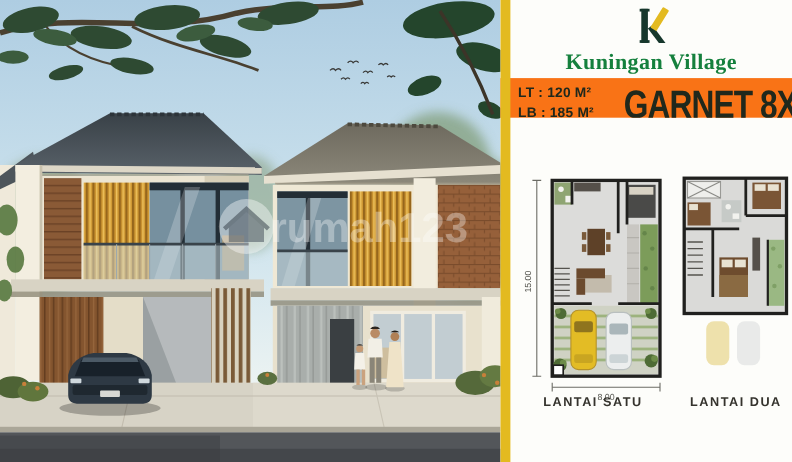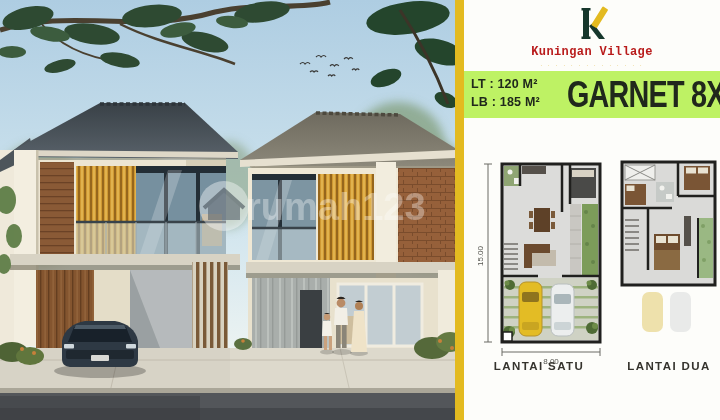--- a/index.html
+++ b/index.html
@@ -5,25 +5,25 @@
   html,body{margin:0;padding:0;background:#777;}
   *{box-sizing:border-box;}
   .page{position:relative;width:720px;height:420px;overflow:hidden;background:#fff;
         font-family:"Liberation Sans",sans-serif;}
   .photo{position:absolute;left:0;top:0;width:513px;height:420px;overflow:hidden;}
   .divider{position:absolute;left:455px;top:0;width:9px;height:420px;background:#e3ba20;z-index:5;}
   .panel{position:absolute;left:464px;top:0;width:256px;height:420px;background:#fdfdfa;}
 
   .logo-block{position:absolute;left:0;right:0;top:5px;text-align:center;}
   .k-mark{display:inline-block;height:38px;}
-  .brand-name{font-family:Liberation Mono, monospace;font-weight:700;
-              font-size:12px;color:#b91c1c;letter-spacing:.4px;margin-top:-2px;}
+  .brand-name{font-family:Liberation Serif, serif;font-weight:700;
+              font-size:20px;color:#15803d;letter-spacing:.4px;margin-top:-2px;}
   .brand-tagline{font-size:6px;color:#d8ae2b;letter-spacing:2px;margin-top:3px;}
 
-  .spec-band{position:absolute;left:-9px;right:0;top:71px;height:47px;background:#bef264;
+  .spec-band{position:absolute;left:-9px;right:0;top:71px;height:36px;background:#f97316;
              overflow:hidden;}
   .spec-col{position:absolute;left:16px;top:5px;color:#20281c;font-weight:bold;
             font-size:12.5px;line-height:1.4;letter-spacing:.2px;}
   .product-title{position:absolute;left:112px;top:0;height:47px;display:flex;align-items:center;
                  font-weight:bold;font-size:36px;color:#20281c;white-space:nowrap;
                  transform:scaleX(.8);transform-origin:left center;letter-spacing:-1px;}
 
   .planfig{position:absolute;margin:0;}
   .plan-caption{position:absolute;top:360px;font-weight:bold;font-size:11.5px;
                 letter-spacing:1.4px;color:#35332d;text-align:center;}

